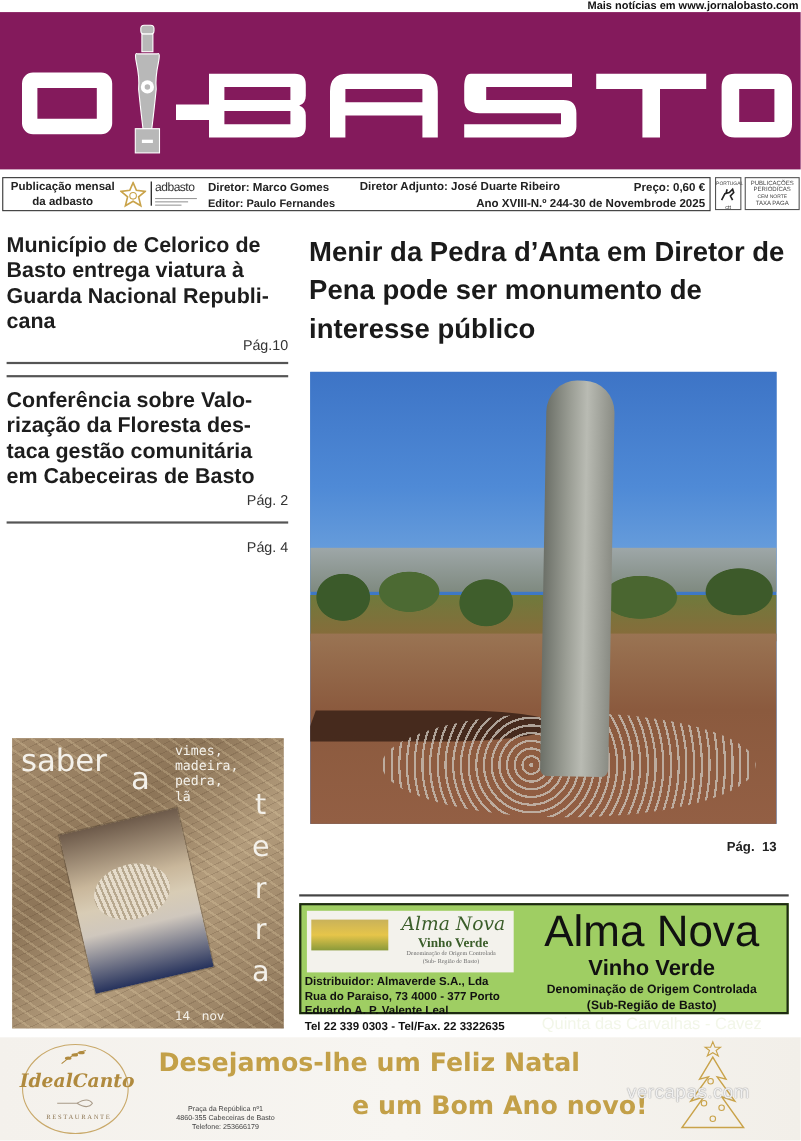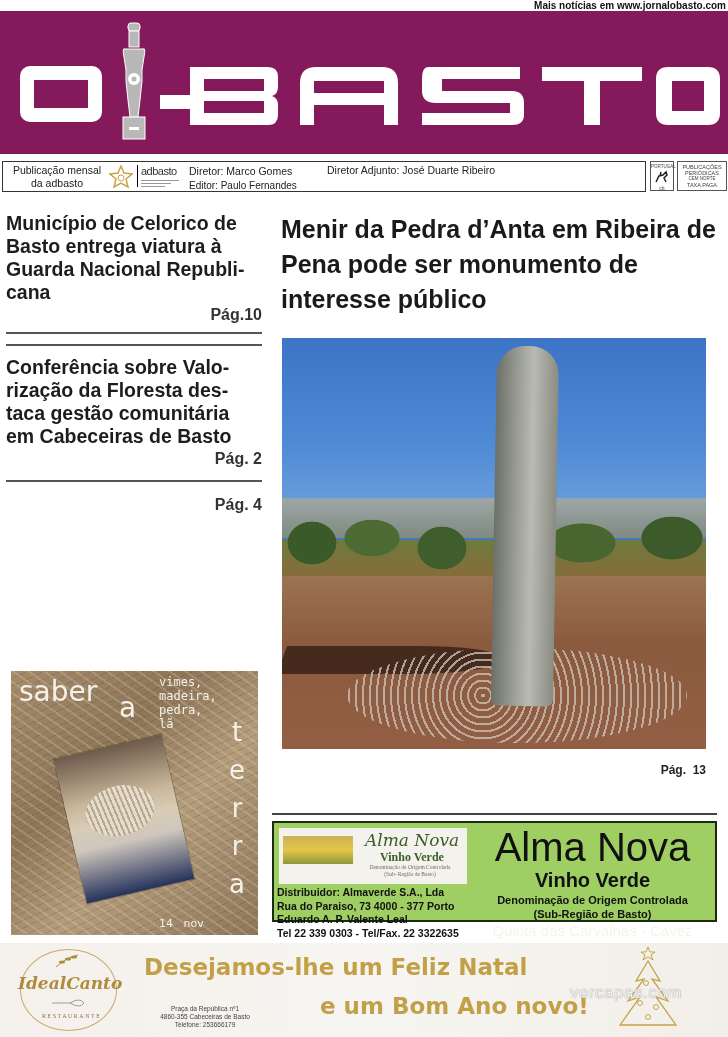--- a/index.html
+++ b/index.html
@@ -6,28 +6,28 @@
   html, body { width: 728px; height: 1037px; background: #ffffff; overflow: hidden; }
   body { position: relative; font-family: "Liberation Sans", sans-serif; color: #1a1a1a; }
 
   .topline { position: absolute; top: 0; right: 2px; font-size: 10px; font-weight: bold; color: #111; padding-left: 20px; }
 
   .masthead { position: absolute; left: 0; top: 11px; width: 728px; height: 143px; background: #841a5c; overflow: hidden; }
   .mast-o { position: absolute; left: 20px; top: 55px; width: 82px; height: 56px; border: 14px solid #ffffff; border-radius: 10px; }
   .statue { position: absolute; left: 118px; top: 10px; width: 32px; height: 120px; }
 
   .infobar { position: absolute; left: 2px; top: 161px; width: 644px; height: 31px; border: 1.5px solid #333; }
-  .info-block { position: absolute; font-size: 10.5px; font-weight: normal; color: #222; line-height: 13px; }
+  .info-block { position: absolute; font-size: 10.5px; font-weight: bold; color: #222; line-height: 13px; }
   .logo-badges { position: absolute; top: 161px; left: 650px; width: 78px; height: 30px; }
   .badge { position: absolute; top: 0; height: 30px; border: 1px solid #555; font-size: 5.5px; color: #444; text-align: center; line-height: 6px; padding-top: 2px; }
 
   .left-col { position: absolute; left: 6px; top: 212px; width: 256px; }
   .story { position: relative; }
   .story h2 { font-family: "Liberation Sans", sans-serif; font-weight: bold; font-size: 19.5px; line-height: 23px; color: #1d1d1d; }
-  .story .pag { text-align: right; font-size: 16px; font-weight: bold; color: #333; margin-top: 2px; }
+  .story .pag { text-align: right; font-size: 13px; font-weight: normal; color: #333; margin-top: 2px; }
   .divider { height: 2px; background: #555; margin: 8px 0 10px 0; width: 256px; }
 
   .poster { position: absolute; left: 11px; top: 671px; width: 247px; height: 264px; background: linear-gradient(135deg, #a48b6c 0%, #8d7558 35%, #b39c7c 60%, #8e7659 100%); overflow: hidden; }
   .poster .grain { position: absolute; inset: 0; background:
       repeating-linear-gradient(35deg, rgba(230,210,170,0.25) 0 2px, transparent 2px 9px),
       repeating-linear-gradient(-25deg, rgba(80,60,40,0.18) 0 1px, transparent 1px 7px); }
   .poster .t { position: absolute; color: #f4f1ea; font-family: "DejaVu Sans", sans-serif; }
   .poster .mono { position: absolute; color: #f4f1ea; font-family: "DejaVu Sans Mono", monospace; font-size: 12px; line-height: 14px; }
   .poster .photo { position: absolute; left: 58px; top: 74px; width: 110px; height: 148px; transform: rotate(-13deg); background: linear-gradient(180deg, #6d5a4a 0%, #c9b79b 35%, #d8ccb5 50%, #cfc7bd 65%, #26325c 100%); box-shadow: 0 0 0 1px rgba(0,0,0,0.2); }
   .poster .basket { position: absolute; left: 18px; top: 40px; width: 70px; height: 50px; border-radius: 50%; background: repeating-linear-gradient(80deg, #e6dccb 0 3px, #b7a88f 3px 5px); }
@@ -120,20 +120,24 @@
     <div style="font-size:11px;color:#333;letter-spacing:-0.5px;">adbasto</div>
     <div style="width:38px;height:1px;background:#999;margin-top:3px;"></div>
     <div style="width:30px;height:1px;background:#999;margin-top:2px;"></div>
     <div style="width:24px;height:1px;background:#999;margin-top:2px;"></div>
   </div>
   <div class="info-block" style="left:186px;top:3px;">
     <div>Diretor: Marco Gomes</div>
     <div style="margin-top:1px;font-size:10px;">Editor: Paulo Fernandes</div>
   </div>
   <div class="info-block" style="left:324px;top:2px;">Diretor Adjunto: José Duarte Ribeiro</div>
+  <div class="info-block" style="right:4px;top:3px;text-align:right;">
+    <div>Preço: 0,60 €</div>
+    <div style="margin-top:1px;">Ano XVIII-N.º 244-30 de Novembrode 2025</div>
+  </div>
 </div>
 <div class="logo-badges">
   <div class="badge" style="left:0;width:24px;">
     <div style="font-size:4.5px;">PORTUGAL</div>
     <svg width="16" height="14" viewBox="0 0 16 14">
         <path d="M2 12 L5 6 L9 5 L12 2 L13 5 L10 8 L12 12 M6 6 L7 2" stroke="#222" stroke-width="1.5" fill="none"></path>
       </svg>
     <div style="font-size:5px;">ctt</div>
   </div>
   <div class="badge" style="left:27px;width:50px;">
@@ -177,21 +181,21 @@
   <div class="t" style="left:218px;top:42px;font-size:26px;line-height:38px;text-align:center;width:16px;">
     <div>t</div>
     <div>e</div>
     <div>r</div>
     <div>r</div>
     <div>a</div>
   </div>
   <div class="t" style="left:148px;top:246px;font-size:11px;white-space:pre;">14   nov</div>
 </div>
 
-<h1 class="main-headline">Menir da Pedra d’Anta em Ribeira de Pena pode ser monumento de interesse público</h1>
+<h1 class="main-headline">Menir da Pedra d’Anta em Diretor de Pena pode ser monumento de interesse público</h1>
 <div class="main-photo">
   <div class="sky"></div>
   <div class="hills"></div>
   <div class="trees"></div>
   <div class="ground"></div>
   <div class="shadow"></div>
   <div class="stones"></div>
   <div class="menhir"></div>
 </div>
 <div class="main-pag" style="white-space:pre;">Pág.  13</div>

